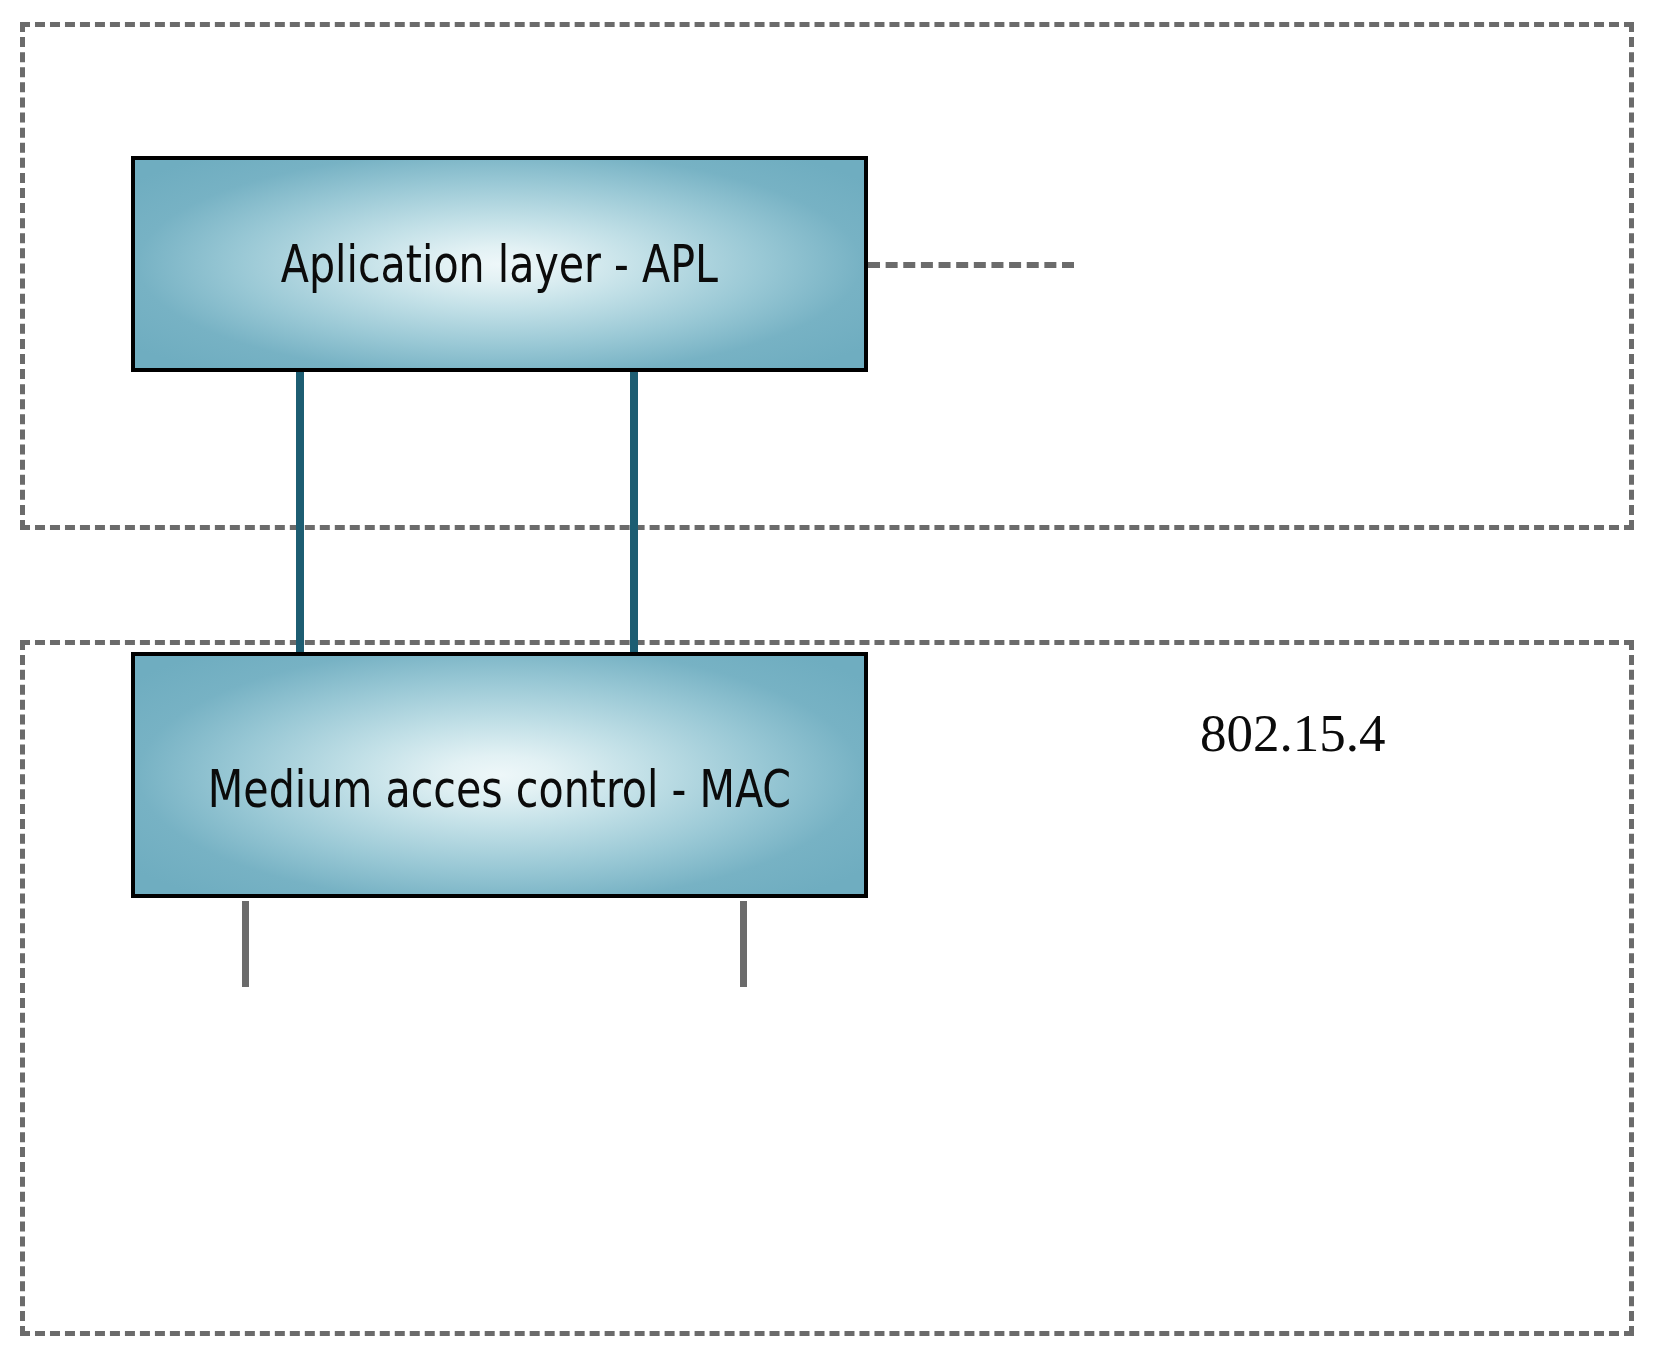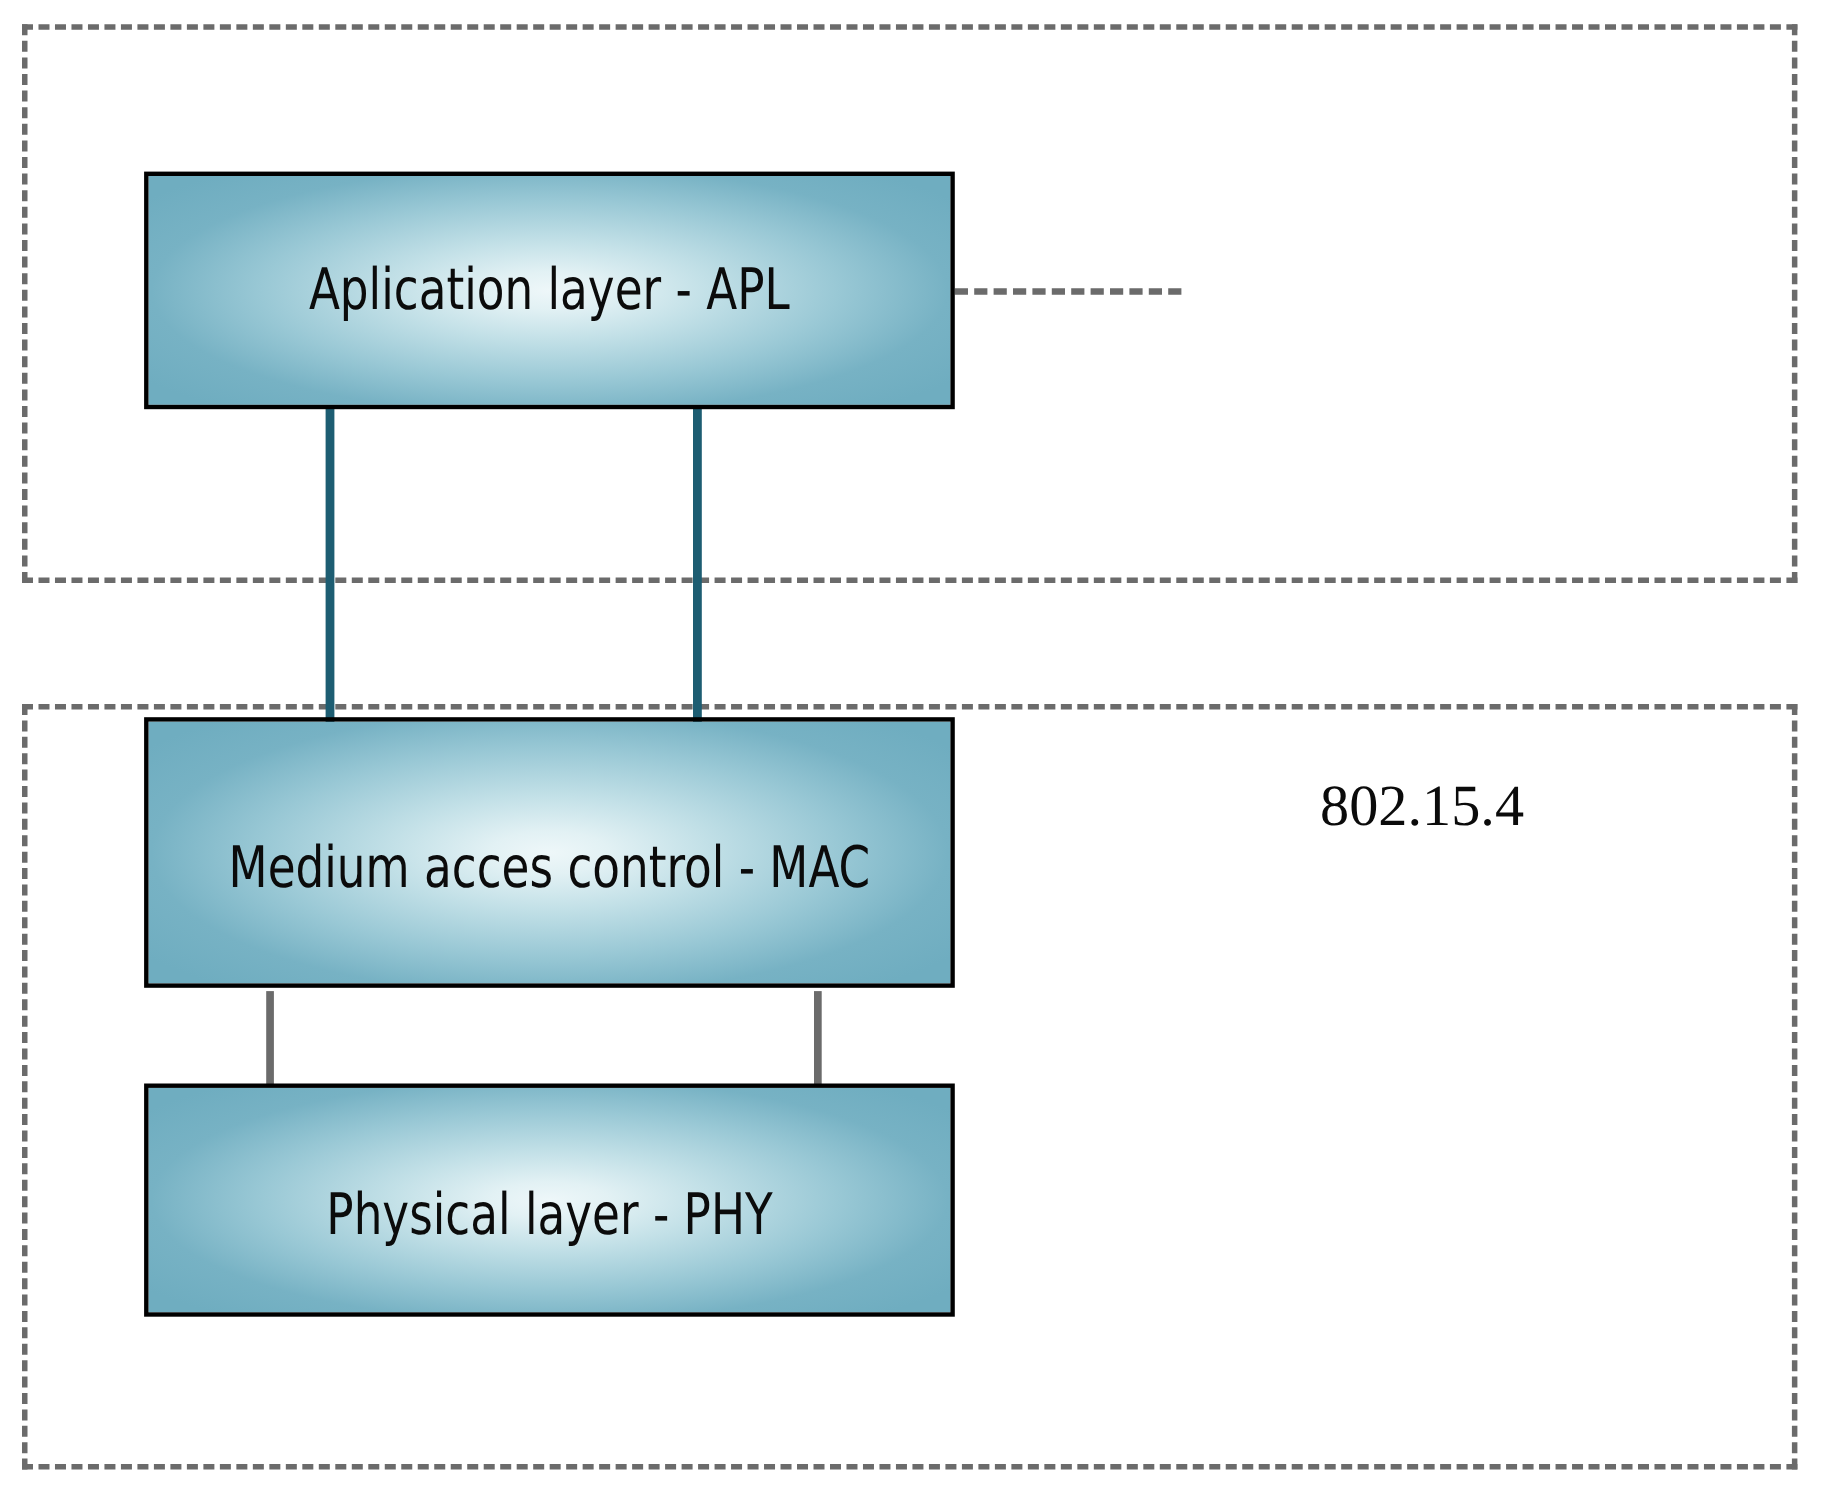--- a/index.html
+++ b/index.html
@@ -191,19 +191,16 @@
 
   <div id="box-apl" class="layer-box condensed">
     <span class="layer-label">Aplication layer - APL</span>
   </div>
 
 
   <div id="box-mac" class="layer-box condensed">
     <span class="layer-label">Medium acces control - MAC</span>
   </div>
 
-  <div id="box-phy" class="layer-box condensed">
-    <span class="layer-label">Physical layer - PHY</span>
-  </div>
 
   <div id="standard-label">802.15.4</div>
 
 </div>
 
 </body></html>

